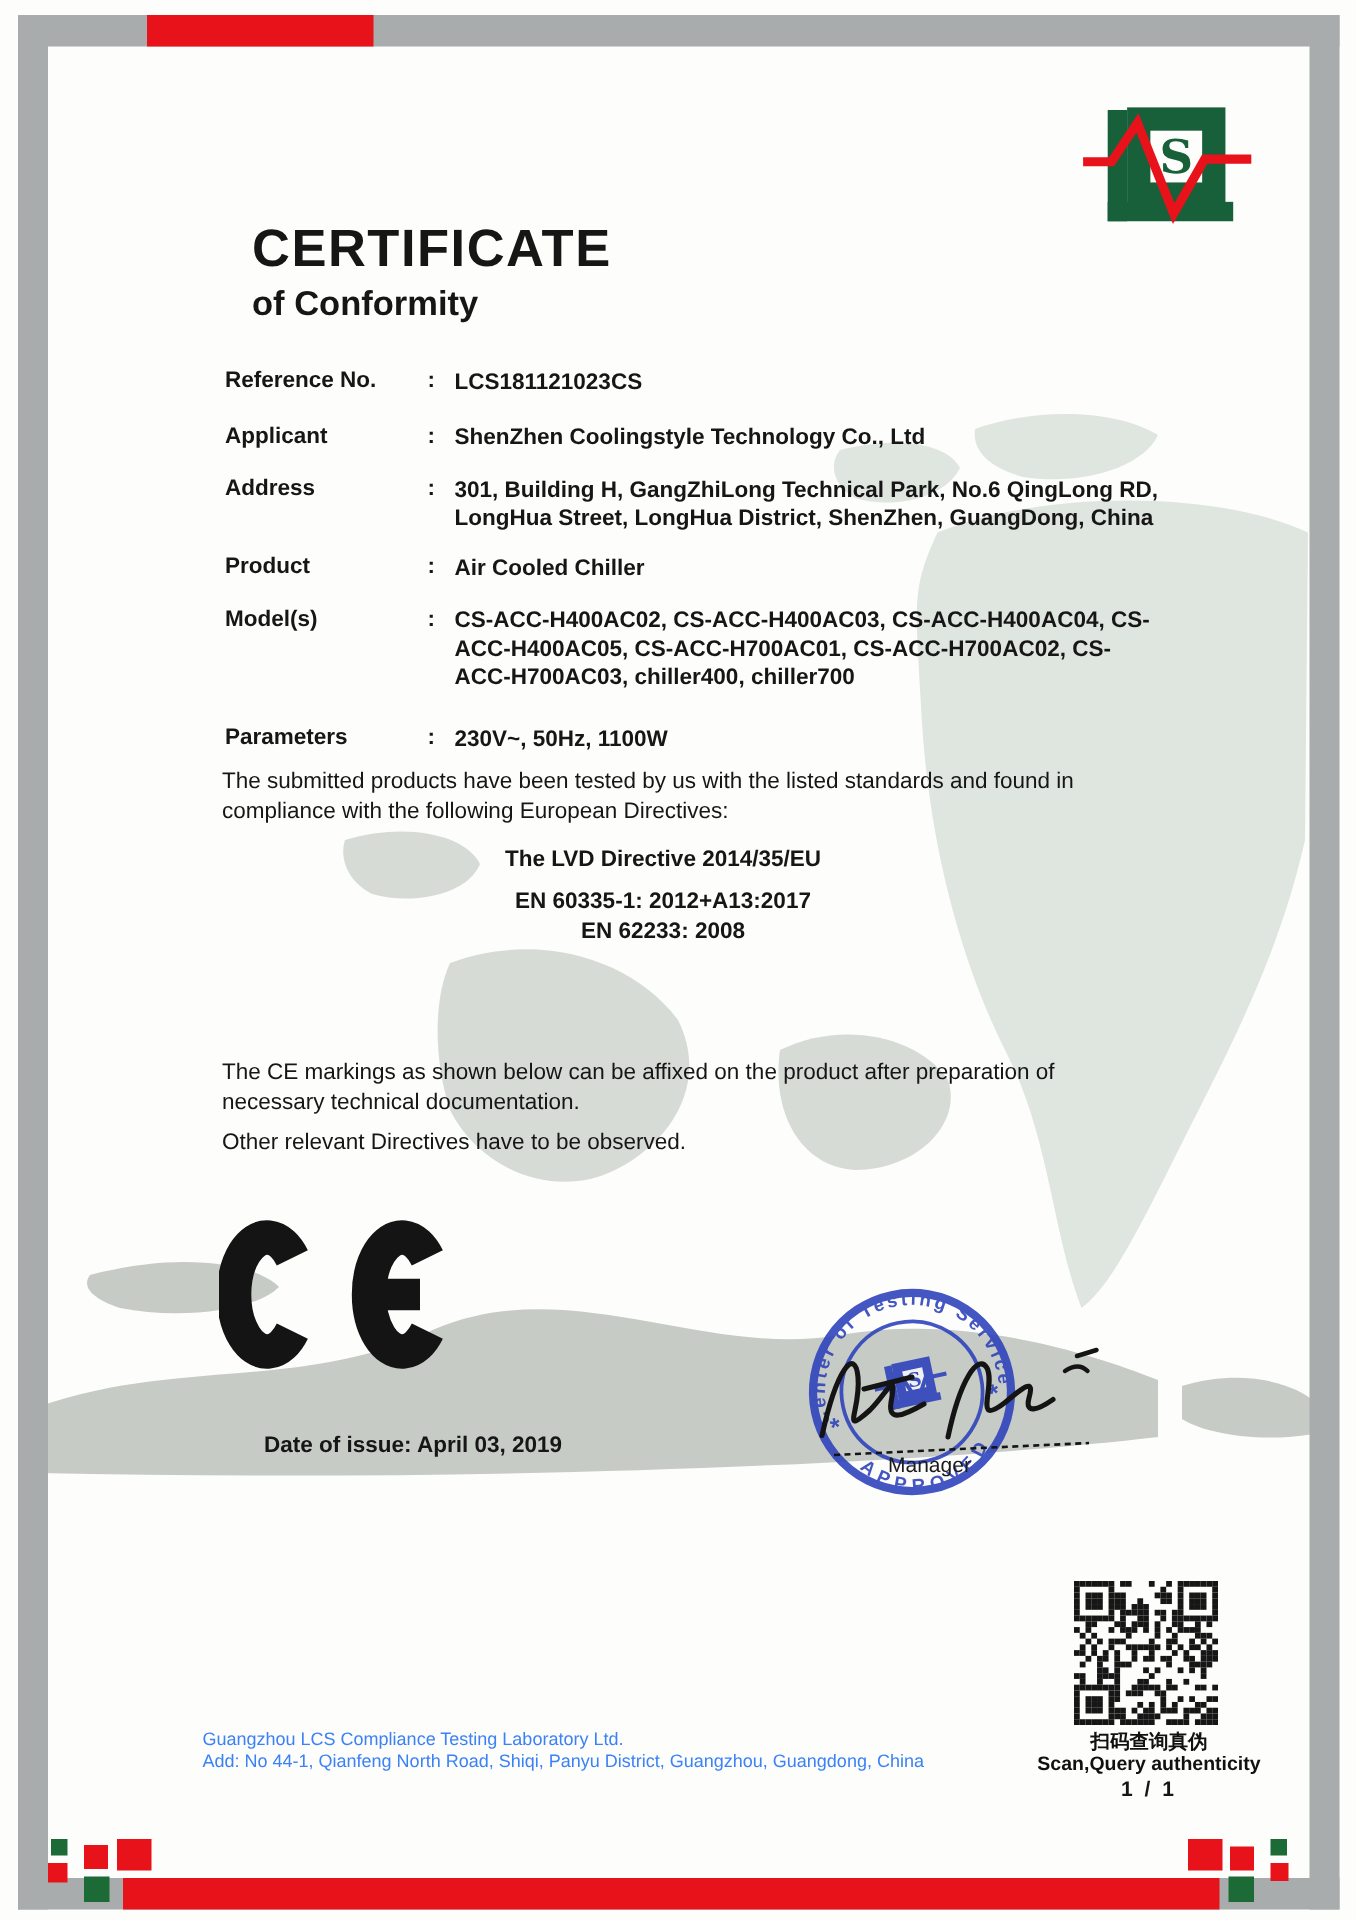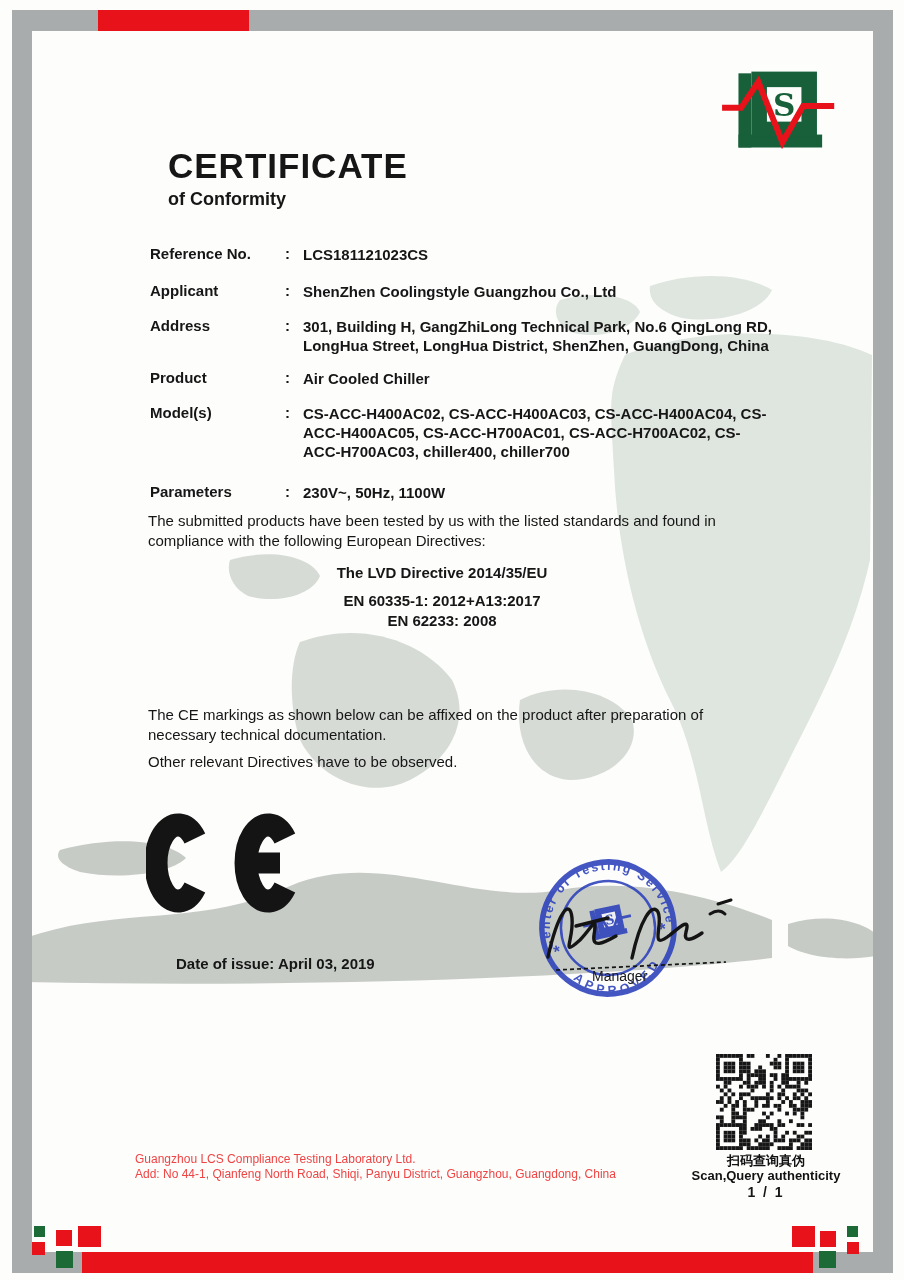--- a/index.html
+++ b/index.html
@@ -11,35 +11,35 @@
   .bar{position:absolute;background:#a8acac;}
   .bar.red{background:#e8121b;}
   .sq{position:absolute;}
   .sq.red{background:#e8121b;}
   .sq.green{background:#1c6b36;}
   
   .watermark{position:absolute;left:0;top:0;z-index:0;}
   
   .content{position:absolute;left:0;top:0;width:904px;height:1280px;z-index:2;}
   .title{position:absolute;left:168px;top:146px;font-size:35px;font-weight:bold;letter-spacing:1px;}
-  .subtitle{position:absolute;left:168px;top:189px;font-size:18px;font-weight:bold;}
+  .subtitle{position:absolute;left:168px;top:189px;font-size:23px;font-weight:bold;}
   .frow{position:absolute;left:0;width:780px;}
   .flabel{position:absolute;left:150px;width:130px;font-size:15px;font-weight:bold;}
   .fcolon{position:absolute;left:285px;font-size:15px;font-weight:bold;}
   .fvalue{position:absolute;left:303px;width:470px;font-size:15px;font-weight:bold;line-height:19px;}
   .para{position:absolute;left:148px;width:588px;font-size:15px;line-height:19.5px;}
   .para.bold{font-weight:bold;text-align:center;}
   .date-issue{position:absolute;left:148px;top:955px;font-size:15px;font-weight:bold;margin-left:28px;}
   .manager{position:absolute;left:592px;top:968px;width:120px;font-size:14px;color:#1b1b1b;}
   .qr-wrap{position:absolute;left:716px;top:1054px;}
   .qr-caption{position:absolute;width:200px;left:666px;text-align:center;font-weight:bold;color:#111;}
   .qr-zh{top:1152px;font-size:13px;}
   .qr-en{top:1168px;font-size:13px;}
   .page-num{position:absolute;left:716px;top:1184px;width:100px;text-align:center;font-size:14px;font-weight:bold;letter-spacing:2px;}
-  .footer{position:absolute;left:135px;top:1152px;width:560px;font-size:12px;line-height:14.5px;color:#ef4444;}
+  .footer{position:absolute;left:135px;top:1152px;width:560px;font-size:12px;line-height:14.5px;color:#3b82f6;}
   .stamp-wrap{position:absolute;left:520px;top:840px;}
 </style>
 </head>
 <body>
 
 <div class="page">
 
   <svg class="watermark" width="904" height="1280" viewBox="0 0 904 1280">
     <g fill="#dfe5df">
       <path d="M 650,286 C 690,272 742,272 772,290 C 762,312 720,324 682,318 C 660,312 648,301 650,286 Z"></path>
@@ -97,21 +97,21 @@
 
     <div>
       <div class="frow" style="top:245px">
         <div class="flabel">Reference No.</div>
         <div class="fcolon">:</div>
         <div class="fvalue">LCS181121023CS</div>
       </div>
       <div class="frow" style="top:282px">
         <div class="flabel">Applicant</div>
         <div class="fcolon">:</div>
-        <div class="fvalue">ShenZhen Coolingstyle Guangzhou Co., Ltd</div>
+        <div class="fvalue">ShenZhen Coolingstyle Technology Co., Ltd</div>
       </div>
       <div class="frow" style="top:317px">
         <div class="flabel">Address</div>
         <div class="fcolon">:</div>
         <div class="fvalue">301, Building H, GangZhiLong Technical Park, No.6 QingLong RD, LongHua Street, LongHua District, ShenZhen, GuangDong, China</div>
       </div>
       <div class="frow" style="top:369px">
         <div class="flabel">Product</div>
         <div class="fcolon">:</div>
         <div class="fvalue">Air Cooled Chiller</div>

